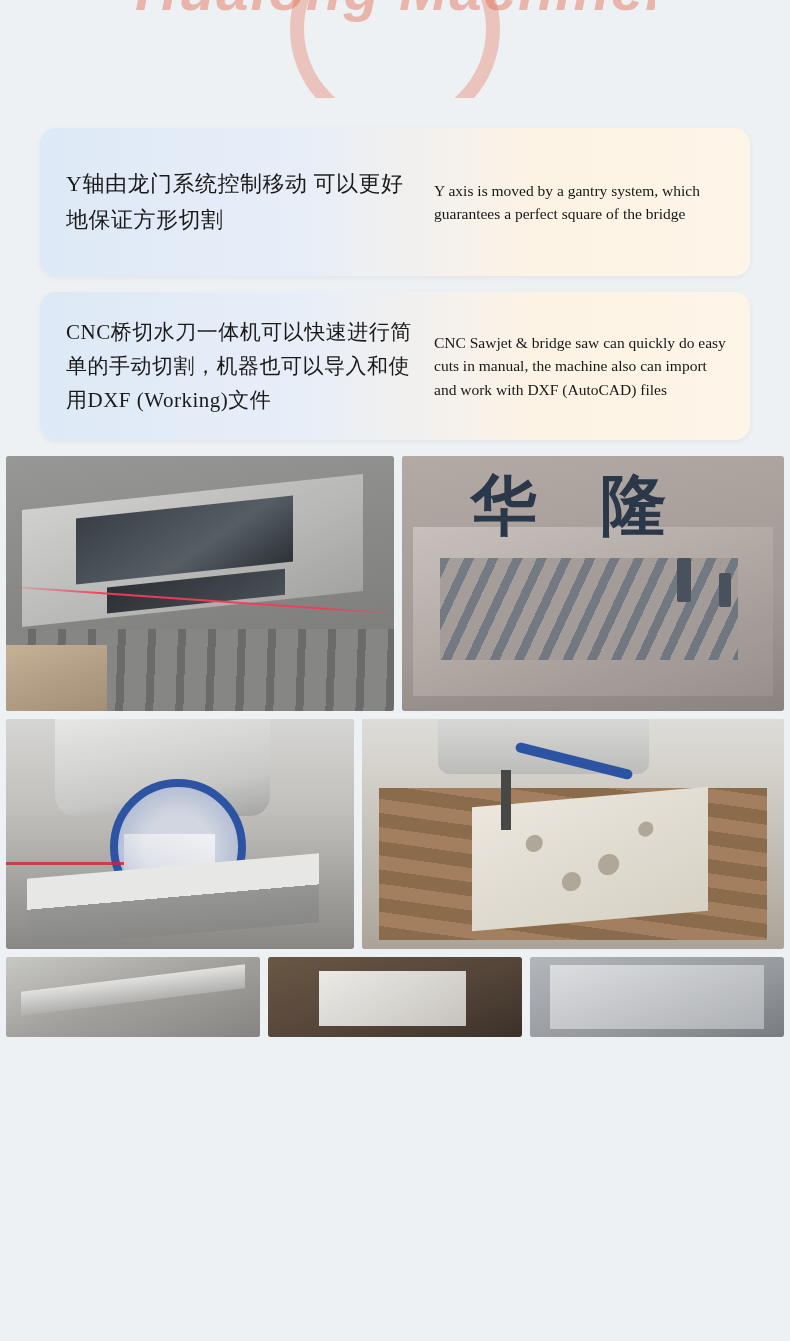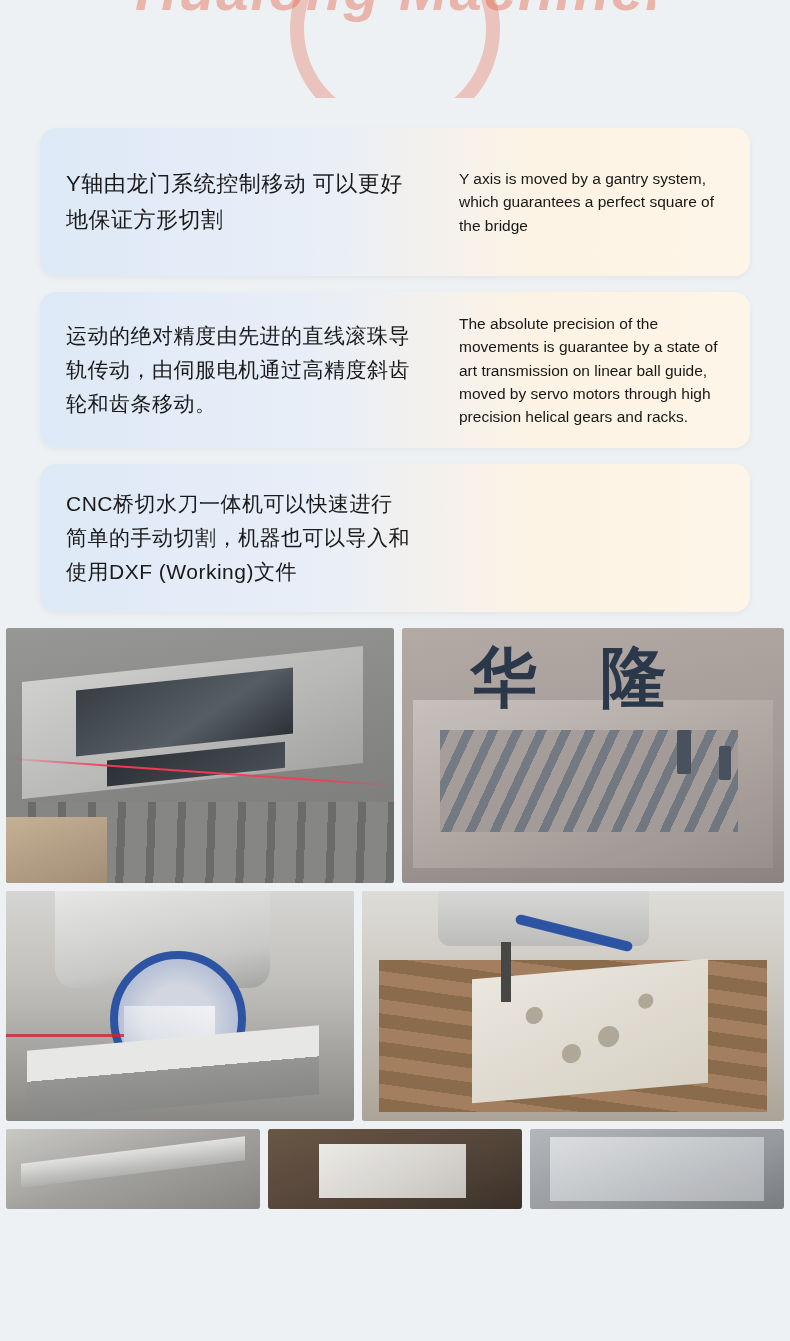--- a/index.html
+++ b/index.html
@@ -60,20 +60,21 @@
   }
   .card {
     display: flex;
     border-radius: 16px;
     background: linear-gradient(90deg, #dde9f6 0%, #e8eef8 38%, #fdf3e4 70%, #fdf5e8 100%);
     box-shadow: 0 2px 6px rgba(0,0,0,0.05);
     margin-bottom: 16px;
     overflow: hidden;
     min-height: 130px;
     align-items: stretch;
+    font-family: Liberation Serif, serif;
   }
   .card .cn {
     flex: 0 0 390px;
     box-sizing: border-box;
     padding: 20px 18px 20px 26px;
     display: flex;
     align-items: center;
     font-size: 21px;
     line-height: 1.62;
     color: #1a1a1a;
@@ -81,21 +82,20 @@
   }
   .card .en {
     flex: 1 1 auto;
     box-sizing: border-box;
     padding: 20px 22px 20px 4px;
     display: flex;
     align-items: center;
     font-size: 15.5px;
     line-height: 1.5;
     color: #171717;
-    margin-left: 25px;
   }
   .card.c1 { min-height: 148px; }
   .card.c1 .cn { font-size: 22px; }
   .card.c2 { min-height: 148px; }
   .card.c3 { min-height: 148px; }
   .card.c3 .cn { font-size: 21px; }
   .card.c4 { min-height: 148px; }
   .card.c4 .cn { font-size: 21px; }
 
   
@@ -260,27 +260,24 @@
 </div>
 
 <section class="cards">
 
   <div class="card c1">
     <div class="cn">Y轴由龙门系统控制移动
 可以更好地保证方形切割</div>
     <div class="en">Y axis is moved by a gantry system, which guarantees a perfect square of the bridge</div>
   </div>
 
-  <div class="card c2">
-    <div class="cn">运动的绝对精度由先进的直线滚珠导轨传动，由伺服电机通过高精度斜齿轮和齿条移动。</div>
-    <div class="en">The absolute precision of the movements is guarantee by a state of art transmission on linear ball guide, moved by servo motors through high precision helical gears and racks.</div>
-  </div>
 
   <div class="card c3">
     <div class="cn">CNC桥切水刀一体机可以快速进行简单的手动切割，机器也可以导入和使用DXF (Working)文件</div>
+    <div class="en">CNC Sawjet &amp; bridge saw can quickly do easy cuts in manual, the machine also can import and work with DXF (AutoCAD) files</div>
   </div>
 
 
 </section>
 
 <section class="gallery">
 
   <div class="grid-row r1">
     <div class="photo">
       <div class="ph-inner p1">

